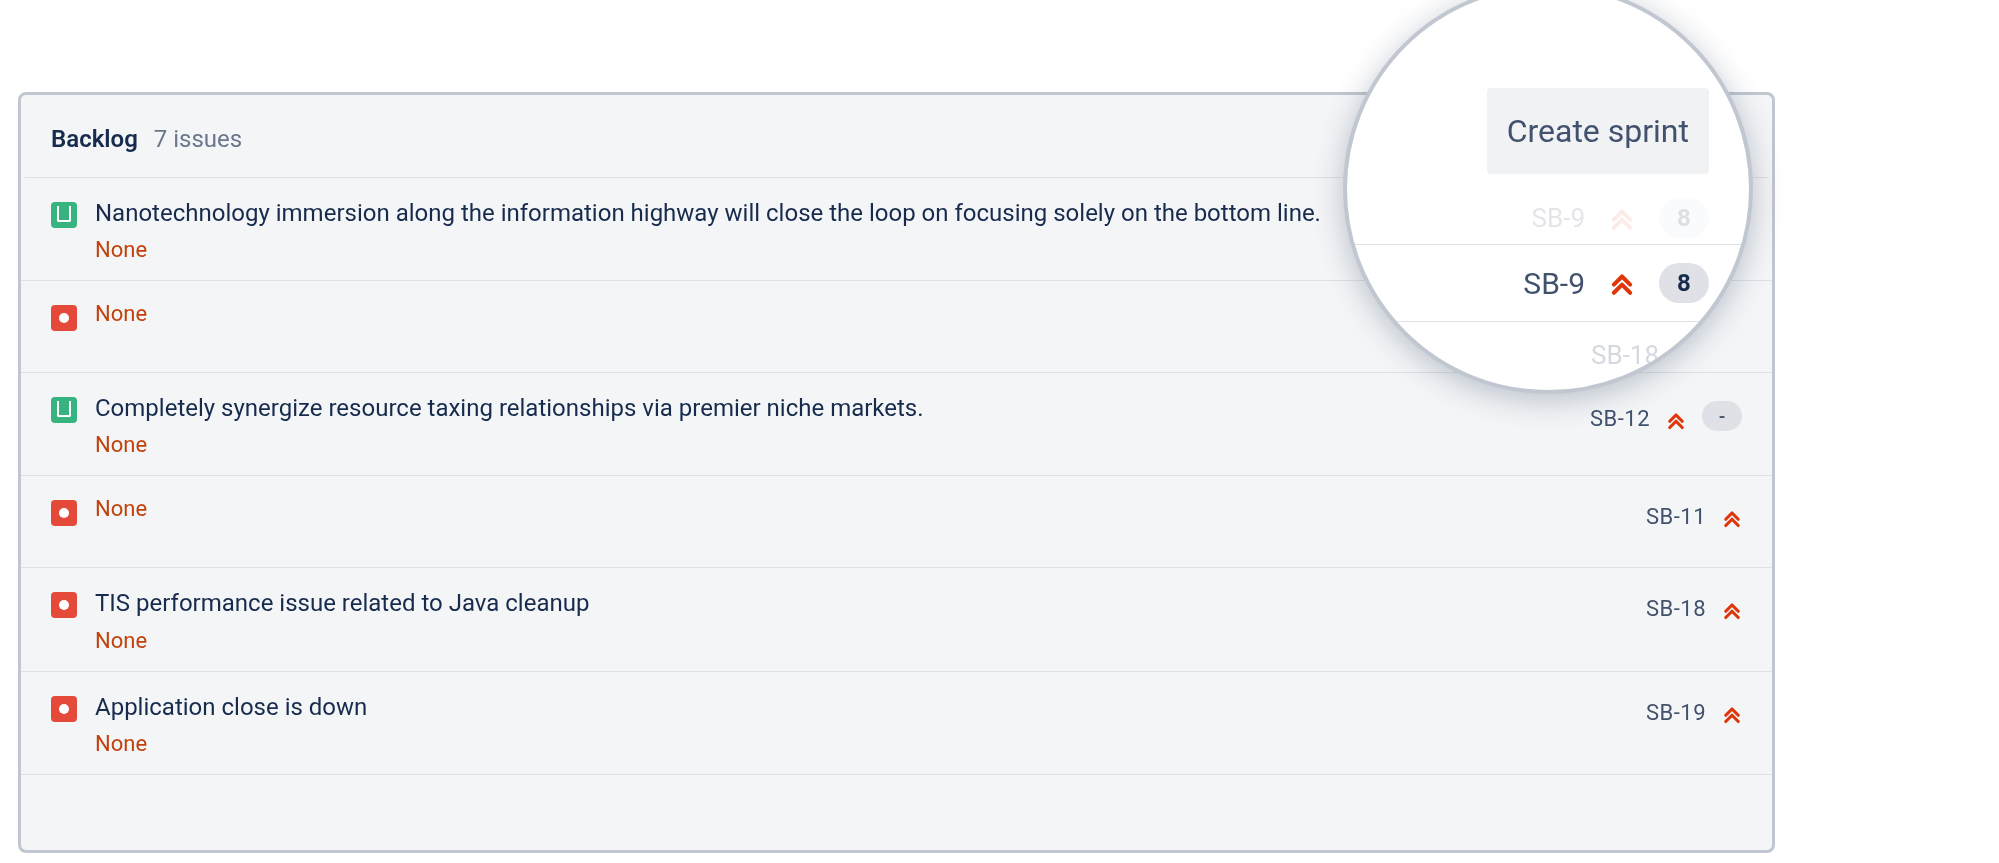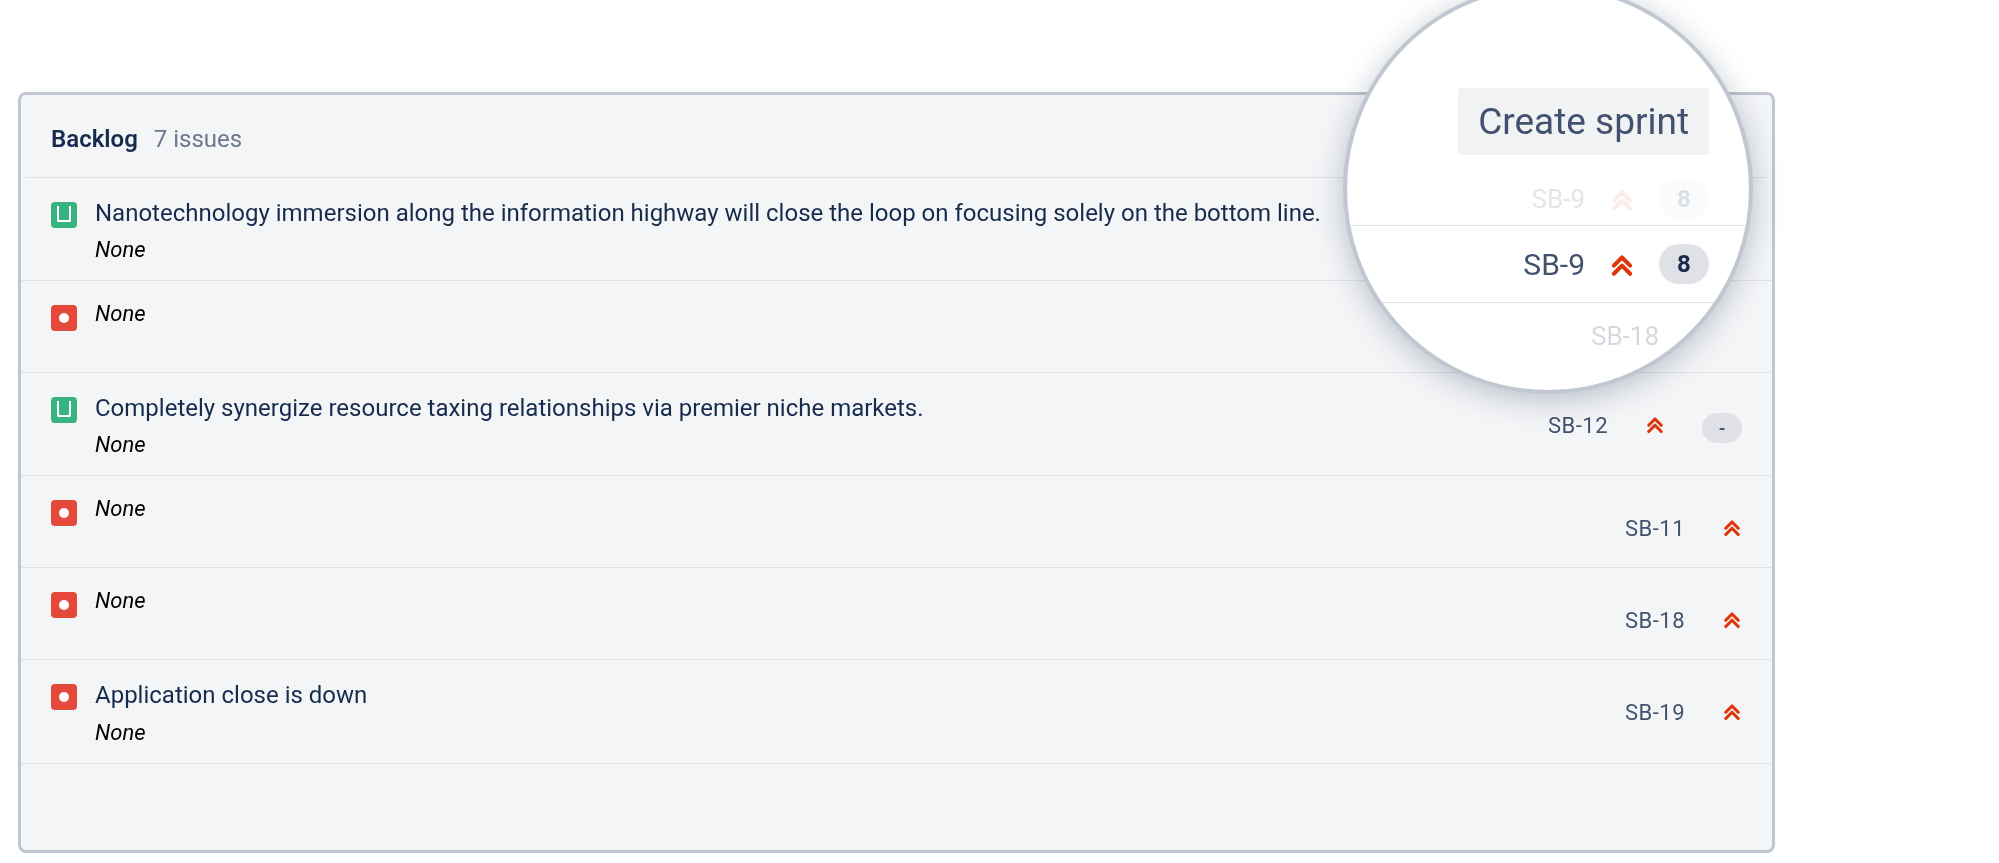--- a/index.html
+++ b/index.html
@@ -120,29 +120,28 @@
   .issue-summary {
     font-size: 24px;
     color: #172b4d;
     line-height: 1.3;
     overflow: hidden;
     text-overflow: ellipsis;
     white-space: nowrap;
   }
   .issue-epic {
     font-size: 22px;
-    font-style: italic;
-    color: #000000;
+    color: #c2410c;
   }
   .issue-right {
     display: flex;
-    align-items: flex-start;
-    gap: 37px;
+    align-items: flex-end;
+    gap: 16px;
     flex: 0 0 auto;
-    margin-top: 20px;
+    margin-top: 8px;
   }
   .issue-key {
     font-size: 22px;
     color: #42526e;
     letter-spacing: 0.5px;
   }
   .priority-icon {
     width: 20px;
     height: 22px;
     position: relative;
@@ -185,22 +184,22 @@
   }
   .mag-create-row {
     display: flex;
     justify-content: flex-end;
     padding-right: 40px;
     margin-bottom: 24px;
   }
   .mag-create-btn {
     background: rgba(9,30,66,0.06);
     border-radius: 4px;
-    padding: 12px 20px;
-    font-size: 37px;
+    padding: 24px 20px;
+    font-size: 32px;
     color: #42526e;
   }
   .mag-issue-row {
     display: flex;
     align-items: center;
     justify-content: flex-end;
     gap: 24px;
     padding: 18px 40px 18px 0;
     border-top: 1px solid var(--border);
     border-bottom: 1px solid var(--border);
@@ -302,20 +301,21 @@
                 <path d="M3 9 L8 4 L13 9" stroke="#de350b" stroke-width="2.5" fill="none" stroke-linecap="round" stroke-linejoin="round"></path>
                 <path d="M3 14 L8 9 L13 14" stroke="#de350b" stroke-width="2.5" fill="none" stroke-linecap="round" stroke-linejoin="round"></path>
               </svg>
             </span>
           </div>
         </div>
         <div class="issue-row">
           <div class="issue-left">
             <div class="type-icon type-bug"></div>
             <div class="issue-text">
+              <div class="issue-summary">TIS performance issue related to Java cleanup</div>
               <div class="issue-epic">None</div>
             </div>
           </div>
           <div class="issue-right">
             <span class="issue-key">SB-18</span>
             <span class="priority-icon">
               <svg viewBox="0 0 16 16">
                 <path d="M3 9 L8 4 L13 9" stroke="#de350b" stroke-width="2.5" fill="none" stroke-linecap="round" stroke-linejoin="round"></path>
                 <path d="M3 14 L8 9 L13 14" stroke="#de350b" stroke-width="2.5" fill="none" stroke-linecap="round" stroke-linejoin="round"></path>
               </svg>

